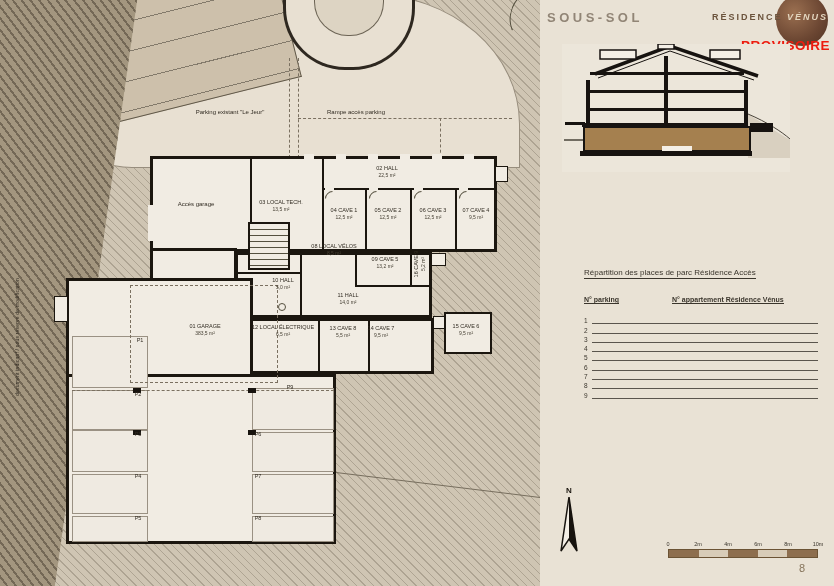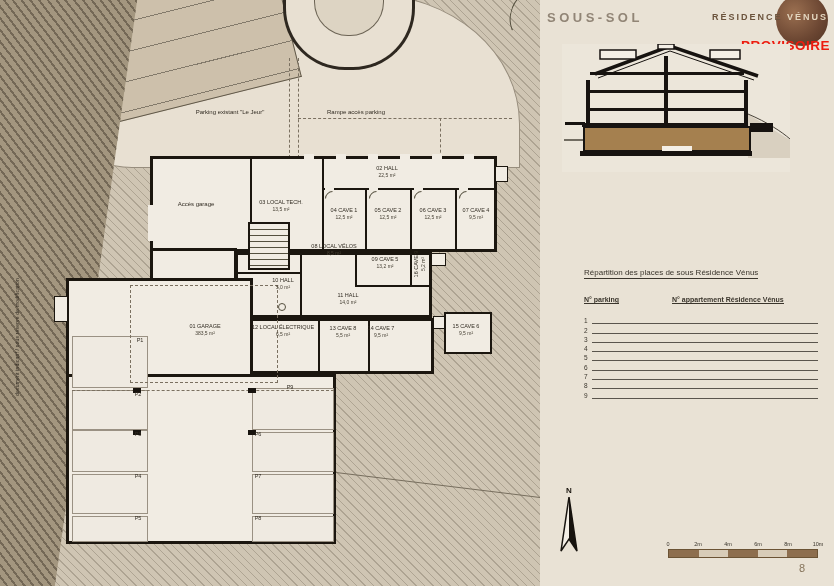--- a/index.html
+++ b/index.html
@@ -62,21 +62,21 @@
   .disclaimer{position:absolute;left:14px;top:278px;writing-mode:vertical-rl;
         transform:rotate(180deg);font-size:5px;letter-spacing:.2px;color:#332d24;z-index:7;}
 
   
   .plan-title{position:absolute;left:547px;top:10px;font-size:13px;font-weight:bold;
         letter-spacing:3.5px;color:#918576;}
   .logo-circle{position:absolute;left:776px;top:-6px;width:52px;height:52px;border-radius:50%;
         background:radial-gradient(circle at 35% 35%,#9a6f50,#6b4632 60%,#4e3222);}
   .brand{position:absolute;right:6px;top:12px;font-size:9px;font-weight:bold;
         letter-spacing:2px;white-space:nowrap;}
-  .brand .p1{color:#6b533c;} .brand .p2{color:#e3d6bf;}
+  .brand .p1{color:#6b533c;} .brand .p2{color:#e3d6bf;font-style:italic;}
   .provisoire{position:absolute;right:4px;top:38px;font-size:13.5px;font-weight:bold;
         color:#ed1b0e;letter-spacing:.5px;}
   .section-panel{position:absolute;left:562px;top:44px;width:228px;height:128px;
         background:#ece6da;}
   .table-block{position:absolute;left:584px;top:268px;width:234px;font-size:8px;color:#3a352c;}
   .table-title{display:inline-block;border-bottom:1px solid #3a352c;padding-bottom:1px;
         font-size:8px;}
   .table-heads{position:relative;margin-top:17px;height:10px;}
   .th1{position:absolute;left:0;border-bottom:1px solid #3a352c;font-size:7px;font-weight:bold;}
   .th2{position:absolute;left:88px;border-bottom:1px solid #3a352c;font-size:7px;font-weight:bold;}
@@ -238,21 +238,21 @@
     <path d="M33,30 L108,2 L196,32" stroke="#171310" stroke-width="3.5" fill="none"></path>
     <path d="M36,34 L108,7 L192,36" stroke="#171310" stroke-width="1" fill="none"></path>
     <rect x="38" y="6" width="36" height="9" fill="#f4efe6" stroke="#171310" stroke-width="1.5"></rect>
     <rect x="148" y="6" width="30" height="9" fill="#f4efe6" stroke="#171310" stroke-width="1.5"></rect>
     <rect x="96" y="0" width="16" height="5" fill="#f4efe6" stroke="#171310" stroke-width="1.5"></rect>
     <rect x="188" y="79" width="23" height="9" fill="#171310"></rect>
   </svg>
 </div>
 
 <div class="table-block">
-  <span class="table-title">Répartition des places de sous Résidence Vénus</span>
+  <span class="table-title">Répartition des places de parc Résidence Accès</span>
   <div class="table-heads">
     <span class="th1">N° parking</span>
     <span class="th2">N° appartement Résidence Vénus</span>
   </div>
   <div class="table-rows" id="table-rows">
       <div class="trow">
         <span class="num">1</span>
         <span class="line"></span>
       </div>
       <div class="trow">

